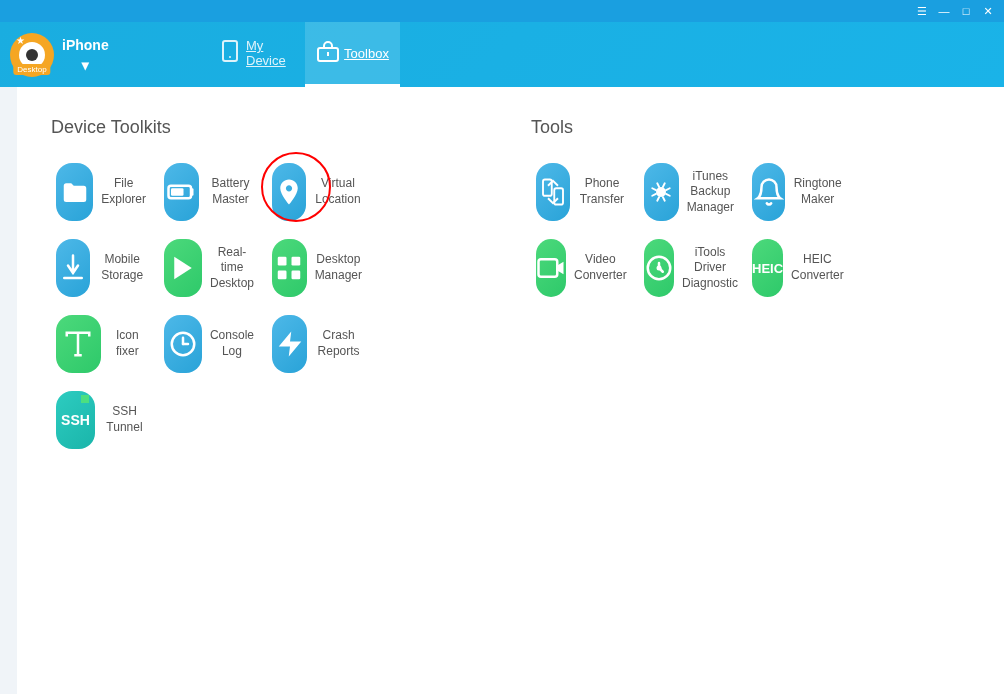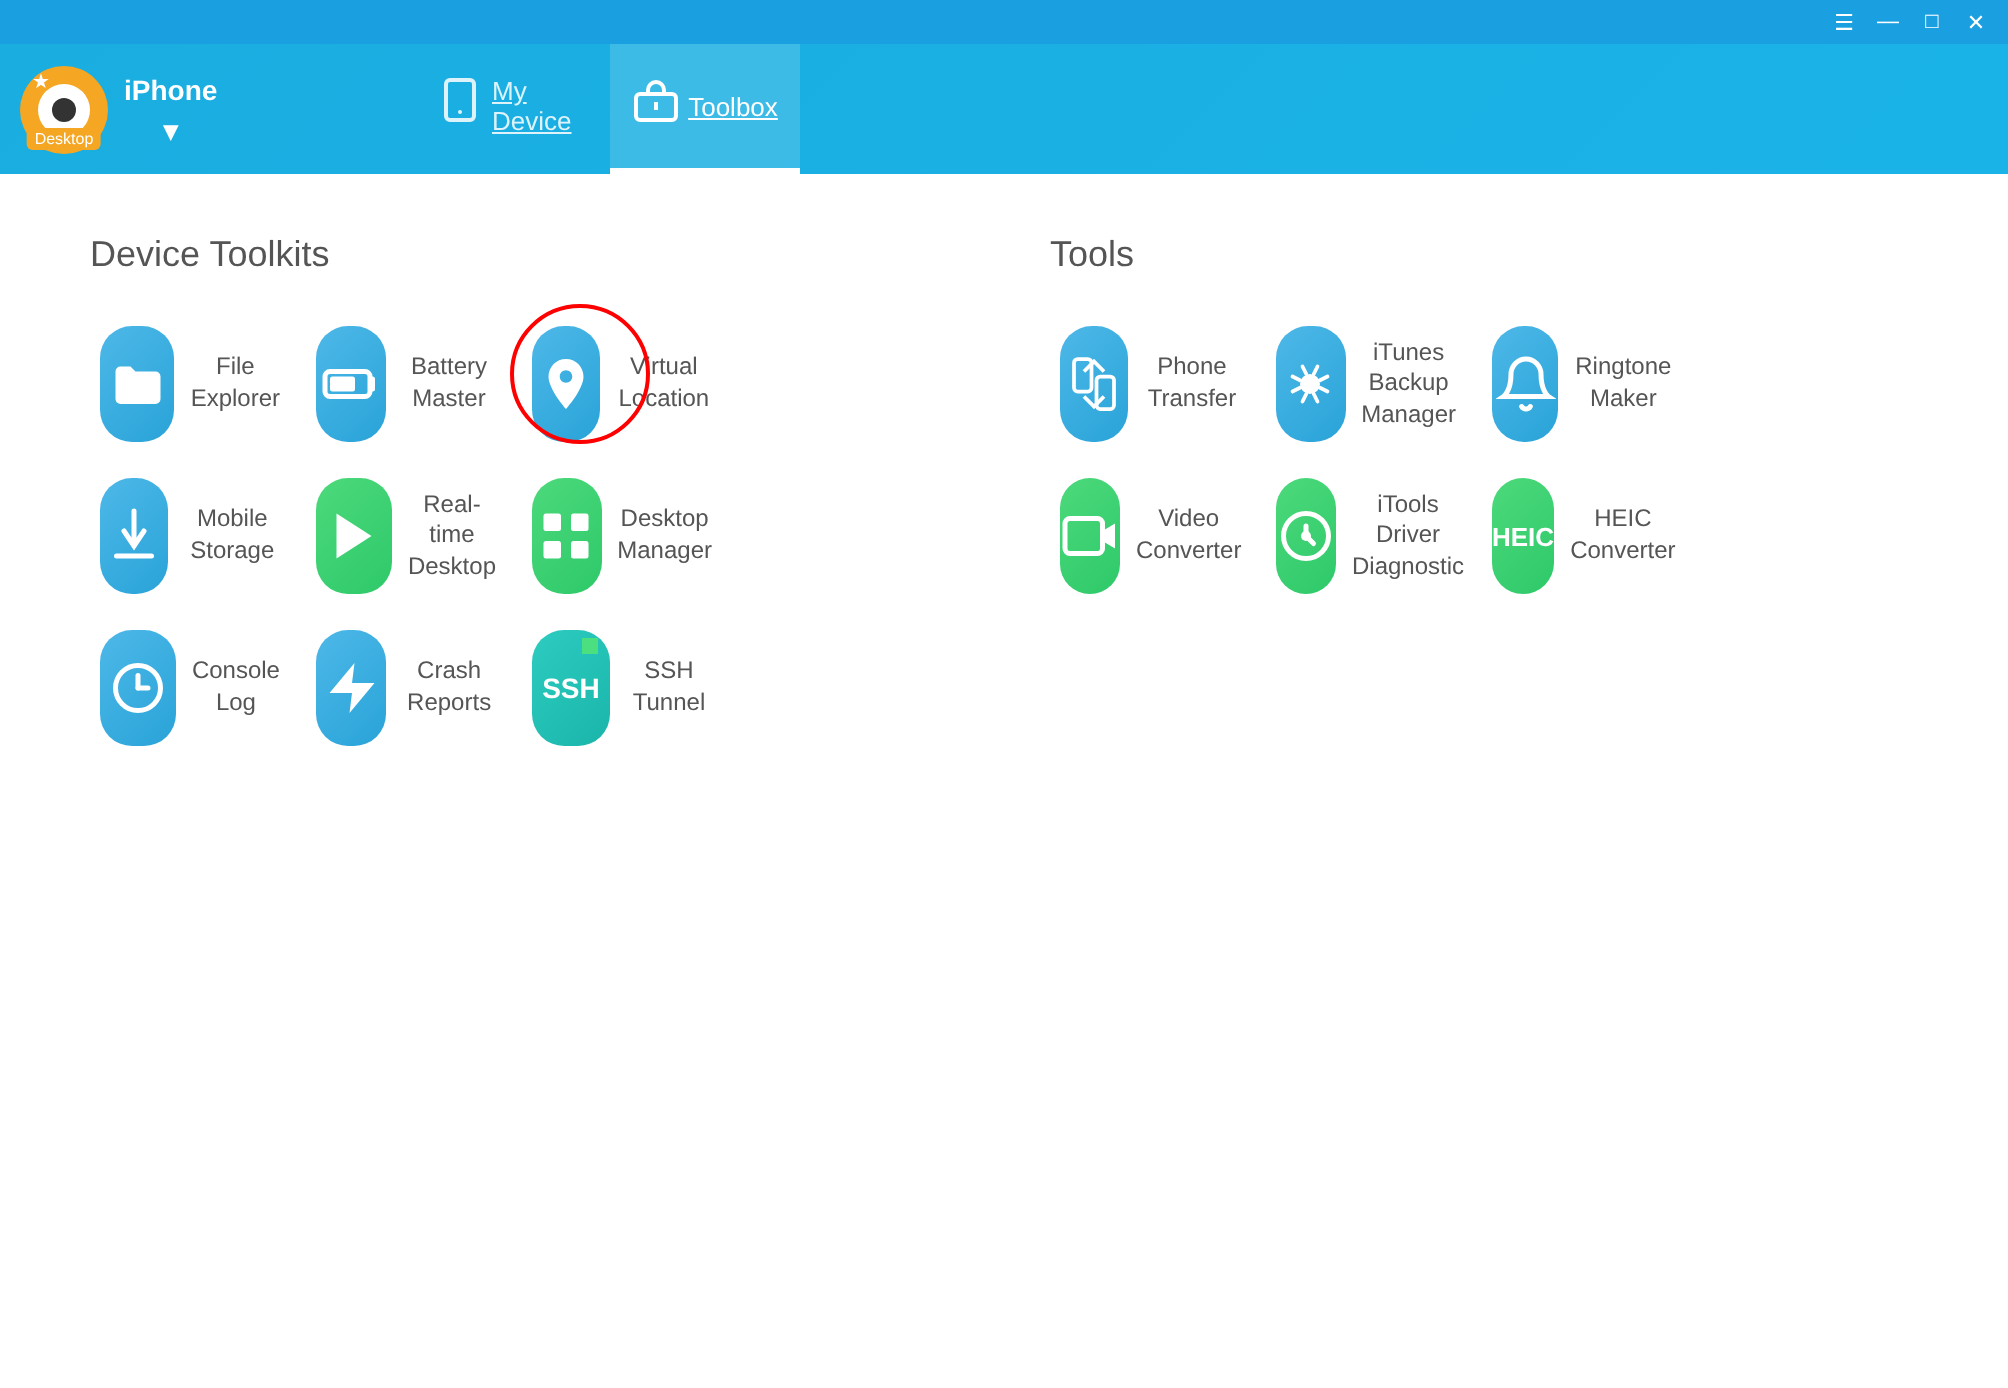--- a/index.html
+++ b/index.html
@@ -134,23 +134,24 @@
       background: rgba(255,255,255,0.15);
       border-bottom: 3px solid white;
     }
 
     .nav-tab-icon {
       font-size: 20px;
     }
 
     
     .main-content {
-      padding: 30px 45px;
+      padding: 30px 34px;
       background: white;
       height: calc(694px - 87px);
+      margin-left: 17px;
     }
 
     .section-title {
       font-size: 18px;
       color: #555;
       margin-bottom: 20px;
       font-weight: 500;
     }
 
     .tools-layout {
@@ -339,20 +340,30 @@
             <svg viewBox="0 0 24 24">
                 <rect x="3" y="3" width="7" height="7" rx="1" fill="white"></rect>
                 <rect x="14" y="3" width="7" height="7" rx="1" fill="white"></rect>
                 <rect x="3" y="14" width="7" height="7" rx="1" fill="white"></rect>
                 <rect x="14" y="14" width="7" height="7" rx="1" fill="white"></rect>
               </svg>
           </div>
           <span class="tool-label">Desktop<br>Manager</span>
         </div>
 
+        <div class="tool-item">
+          <div class="tool-icon icon-green">
+            <svg viewBox="0 0 24 24">
+                <polyline points="3,6 3,3 21,3 21,6" stroke="white" stroke-width="2" fill="none"></polyline>
+                <line x1="12" y1="3" x2="12" y2="21" stroke="white" stroke-width="2"></line>
+                <polyline points="9,21 15,21" stroke="white" stroke-width="2"></polyline>
+              </svg>
+          </div>
+          <span class="tool-label">Icon fixer</span>
+        </div>
 
         <div class="tool-item">
           <div class="tool-icon icon-blue">
             <svg viewBox="0 0 24 24">
                 <circle cx="12" cy="12" r="9" stroke="white" stroke-width="2" fill="none"></circle>
                 <line x1="12" y1="7" x2="12" y2="12" stroke="white" stroke-width="2" stroke-linecap="round"></line>
                 <line x1="12" y1="12" x2="16" y2="12" stroke="white" stroke-width="2" stroke-linecap="round"></line>
               </svg>
           </div>
           <span class="tool-label">Console Log</span>

